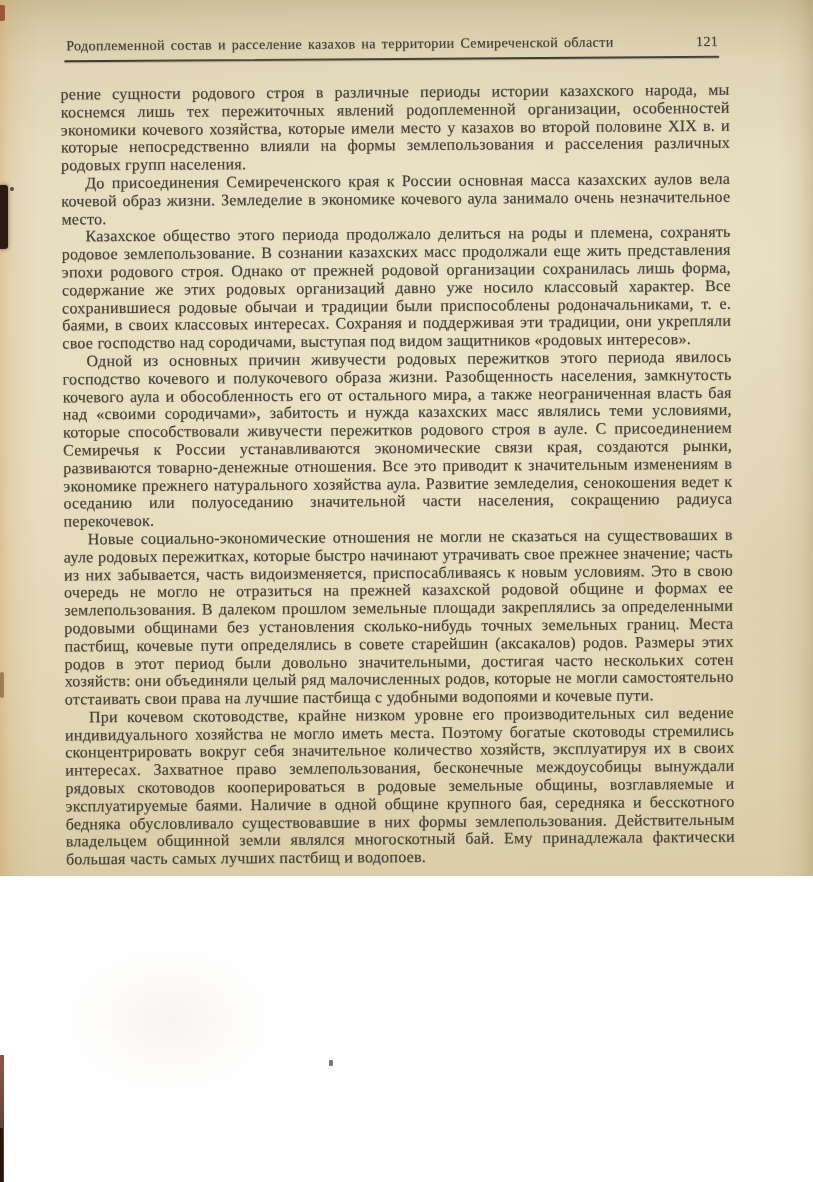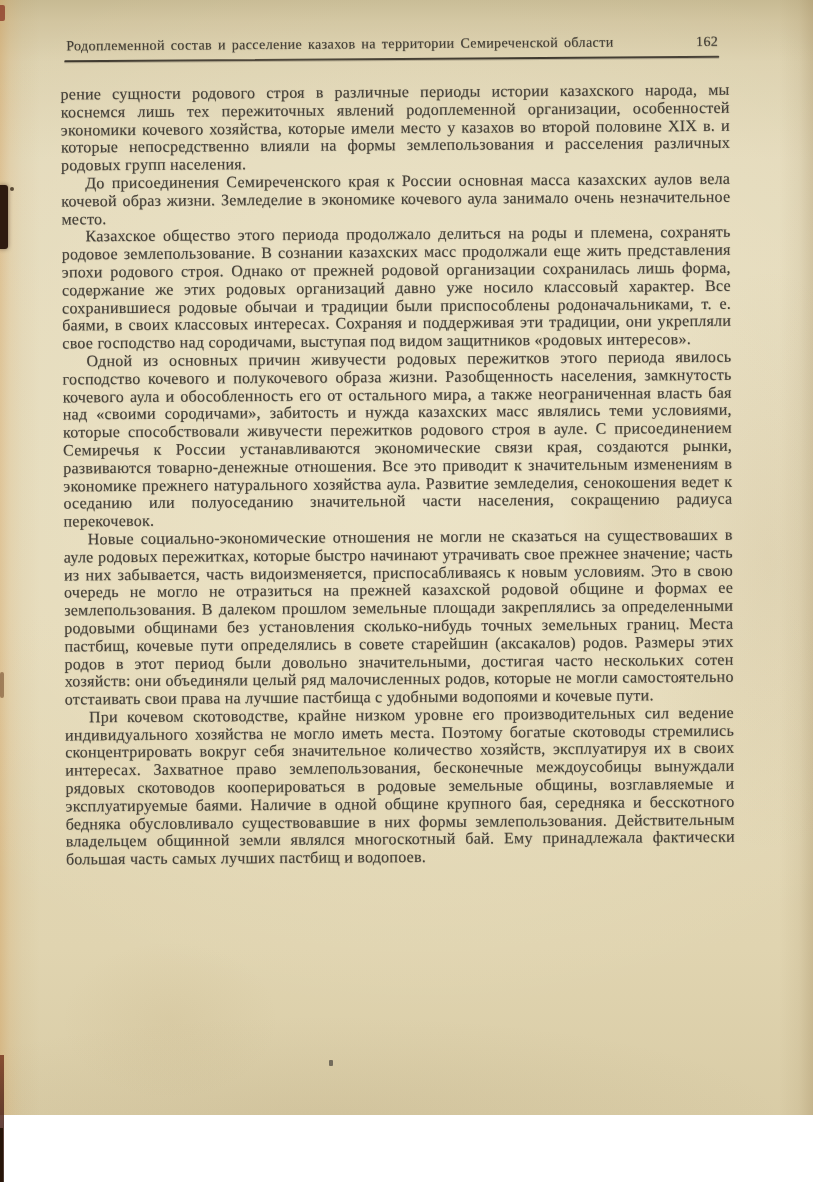--- a/index.html
+++ b/index.html
@@ -7,21 +7,21 @@
     padding: 0;
     width: 813px;
     height: 1182px;
     overflow: hidden;
     font-family: "Liberation Serif", "DejaVu Serif", serif;
   }
 
   .page {
     position: relative;
     width: 813px;
-    height: 1115px;
+    height: 876px;
     background:
       radial-gradient(ellipse 620px 140px at 40% 1120px, rgba(120,95,50,0.08), rgba(0,0,0,0) 75%),
       radial-gradient(ellipse 180px 420px at 770px 560px, rgba(150,120,70,0.10), rgba(0,0,0,0) 70%),
       radial-gradient(ellipse 900px 760px at 52% 42%, rgba(255,252,235,0.30), rgba(0,0,0,0) 72%),
       linear-gradient(90deg, rgba(205,150,80,0.40) 0px, rgba(205,150,80,0.18) 10px, rgba(190,150,90,0.08) 22px, rgba(0,0,0,0) 40px),
       linear-gradient(270deg, rgba(150,125,80,0.30) 0px, rgba(150,125,80,0.10) 14px, rgba(0,0,0,0) 34px),
       linear-gradient(180deg, #c7ba93 0px, #d2c5a0 22px, #ddd2b0 62px, #e4dabb 160px, #e4d9b8 55%, #e0d4b0 85%, #d9cca6 100%);
   }
 
   
@@ -95,21 +95,21 @@
   <div class="artifact a-corner-sliver"></div>
   <div class="artifact a-mid-speck"></div>
   <div class="artifact a-small-dash"></div>
   <div class="artifact a-stain-1"></div>
   <div class="artifact a-stain-2"></div>
 
   <div class="content">
 
     <div class="running-header">
       <span>Родоплеменной состав и расселение казахов на территории Семиреченской области</span>
-      <span>162</span>
+      <span>121</span>
     </div>
 
     <div class="header-rule"></div>
 
     <div class="page-body">
       <p>рение сущности родового строя в различные периоды истории казахского народа, мы коснемся лишь тех пережиточных явлений родоплеменной организации, особенностей экономики кочевого хозяйства, которые имели место у казахов во второй половине XIX в. и которые непосредственно влияли на формы землепользования и расселения различных родовых групп населения.</p>
       <p class="indent">До присоединения Семиреченского края к России основная масса казахских аулов вела кочевой образ жизни. Земледелие в экономике кочевого аула занимало очень незначительное место.</p>
       <p class="indent">Казахское общество этого периода продолжало делиться на роды и племена, сохранять родовое землепользование. В сознании казахских масс продолжали еще жить представления эпохи родового строя. Однако от прежней родовой организации сохранилась лишь форма, содержание же этих родовых организаций давно уже носило классовый характер. Все сохранившиеся родовые обычаи и традиции были приспособлены родоначальниками, т. е. баями, в своих классовых интересах. Сохраняя и поддерживая эти традиции, они укрепляли свое господство над сородичами, выступая под видом защитников «родовых интересов».</p>
       <p class="indent">Одной из основных причин живучести родовых пережитков этого периода явилось господство кочевого и полукочевого образа жизни. Разобщенность населения, замкнутость кочевого аула и обособленность его от остального мира, а также неограниченная власть бая над «своими сородичами», забитость и нужда казахских масс являлись теми условиями, которые способствовали живучести пережитков родового строя в ауле. С присоединением Семиречья к России устанавливаются экономические связи края, создаются рынки, развиваются товарно-денежные отношения. Все это приводит к значительным изменениям в экономике прежнего натурального хозяйства аула. Развитие земледелия, сенокошения ведет к оседанию или полуоседанию значительной части населения, сокращению радиуса перекочевок.</p>
       <p class="indent">Новые социально-экономические отношения не могли не сказаться на существоваших в ауле родовых пережитках, которые быстро начинают утрачивать свое прежнее значение; часть из них забывается, часть видоизменяется, приспосабливаясь к новым условиям. Это в свою очередь не могло не отразиться на прежней казахской родовой общине и формах ее землепользования. В далеком прошлом земельные площади закреплялись за определенными родовыми общинами без установления сколько-нибудь точных земельных границ. Места пастбищ, кочевые пути определялись в совете старейшин (аксакалов) родов. Размеры этих родов в этот период были довольно значительными, достигая часто нескольких сотен хозяйств: они объединяли целый ряд малочисленных родов, которые не могли самостоятельно отстаивать свои права на лучшие пастбища с удобными водопоями и кочевые пути.</p>

